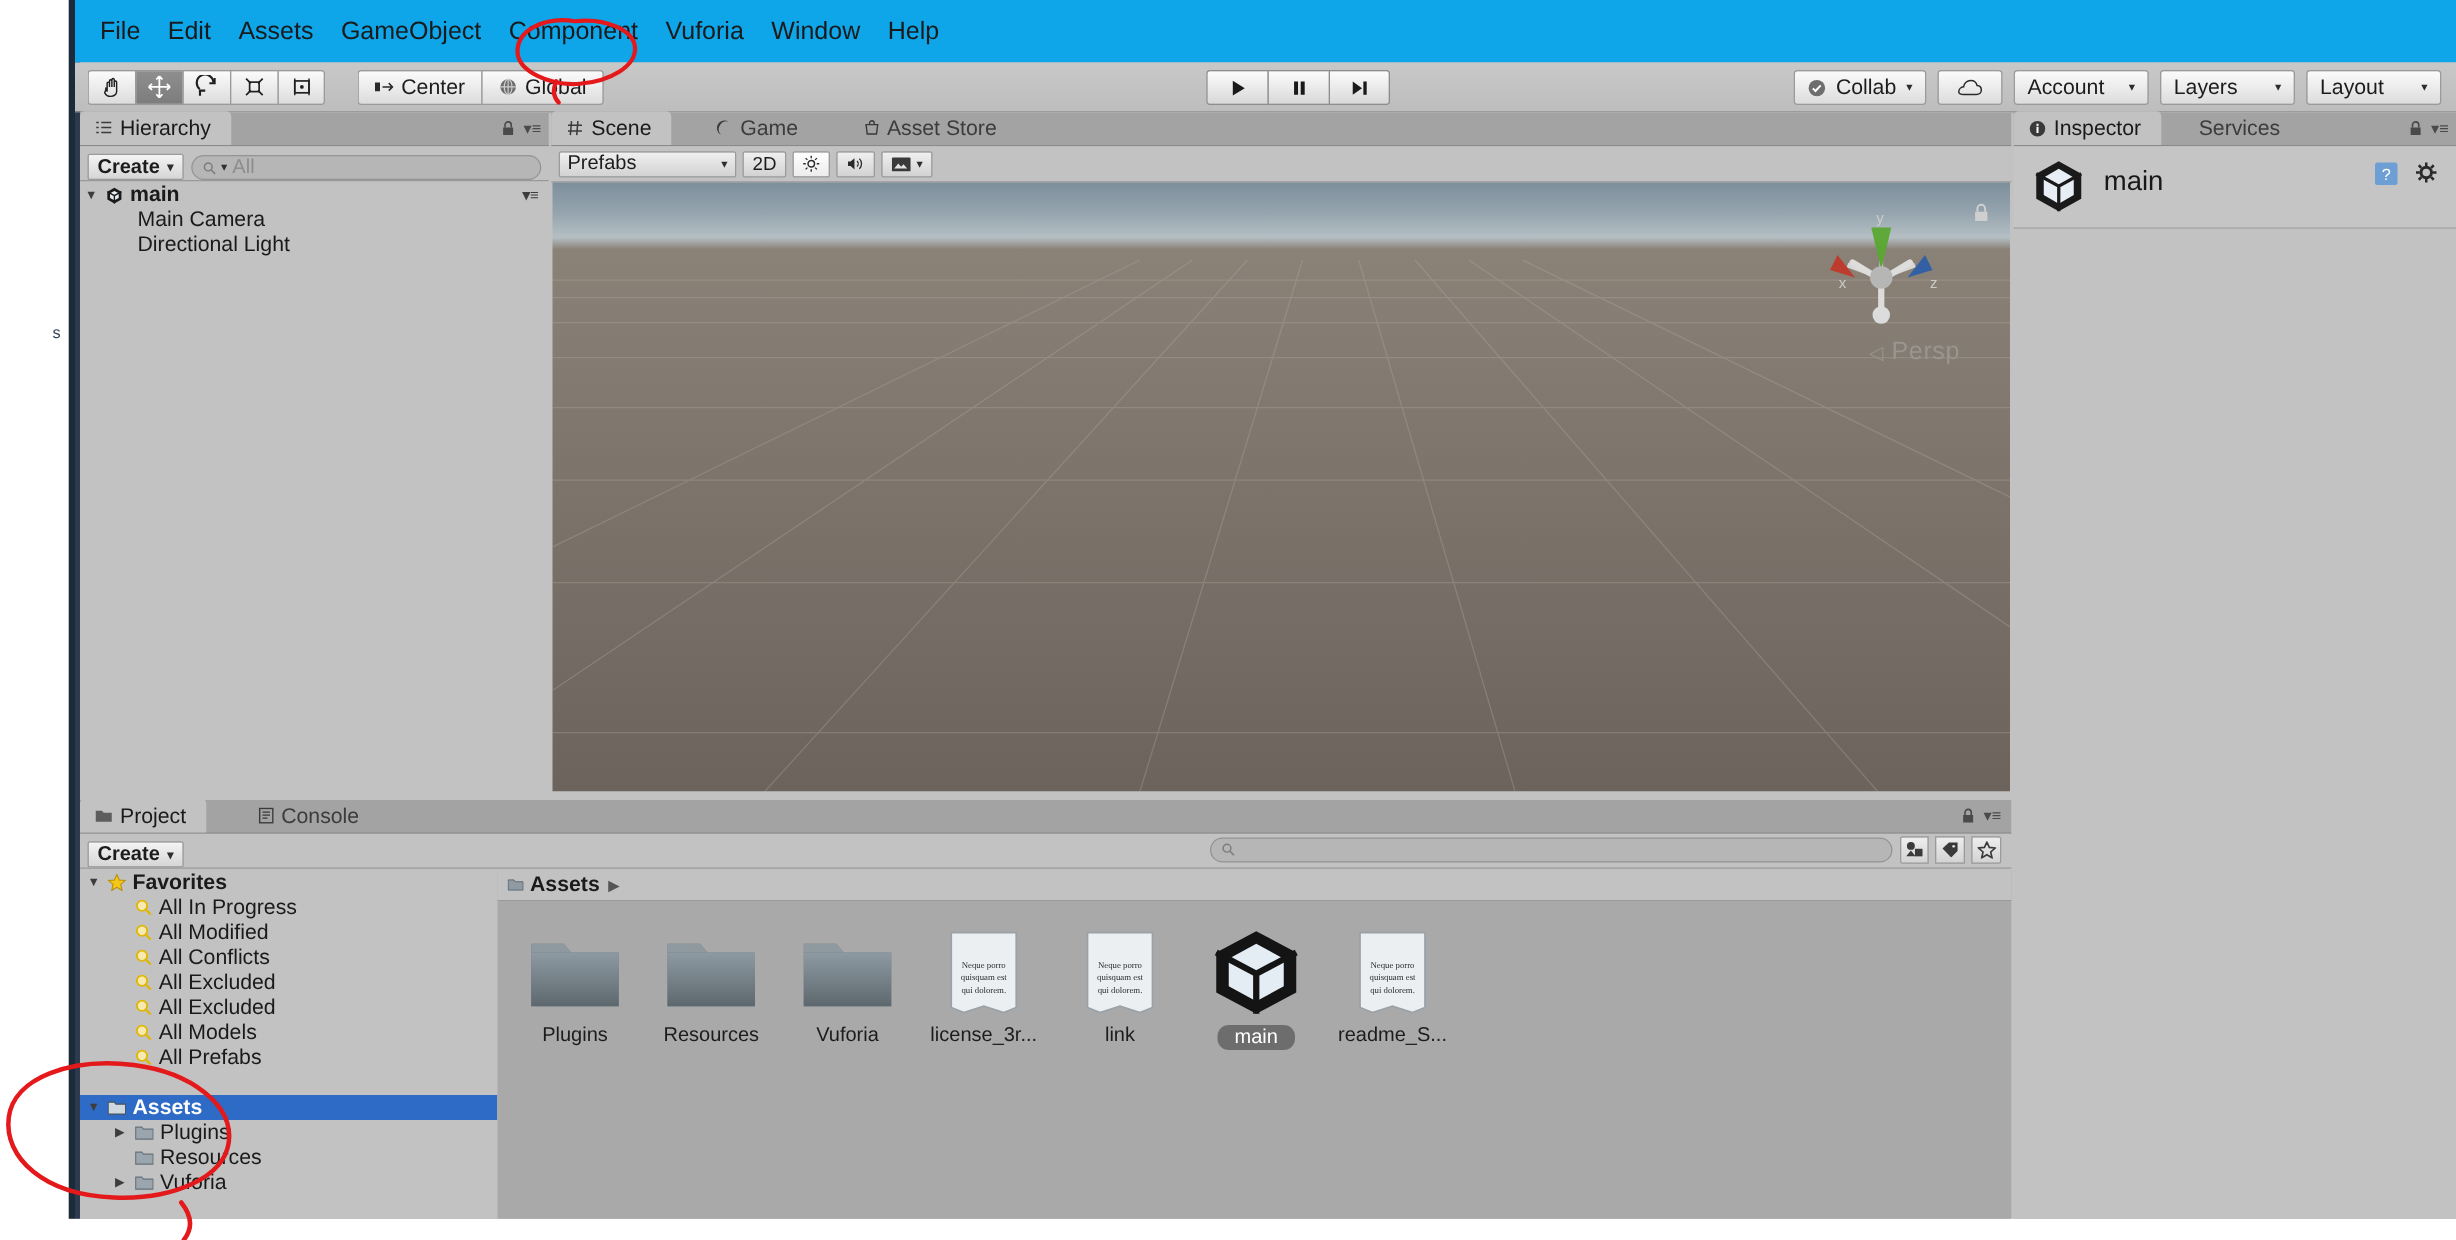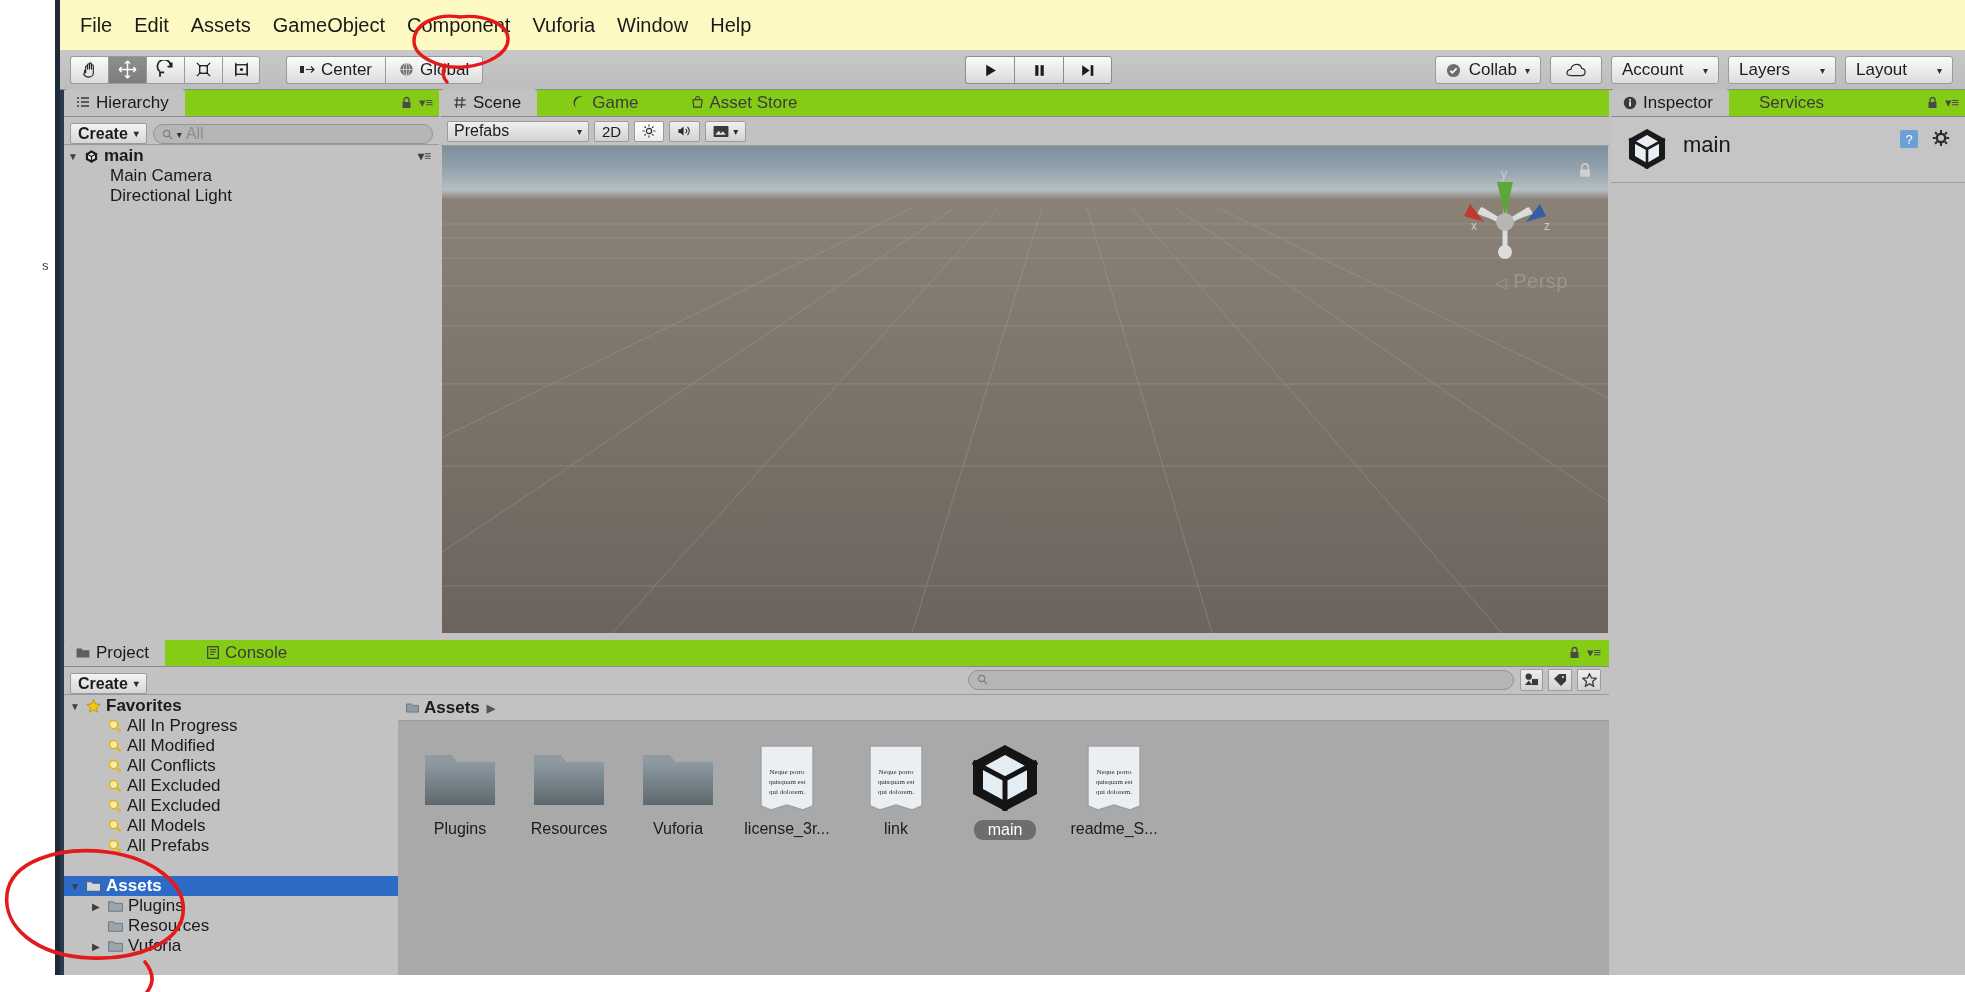--- a/index.html
+++ b/index.html
@@ -21,21 +21,21 @@
     background:#1c2b3a;
   }
   .leftstripe2{
     position:absolute; left:60px; top:0; width:4px; height:975px;
     background:#2b3b4d;
   }
 
   
   .menubar{
     position:absolute; left:60px; top:0; width:1905px; height:50px;
-    background:#fef9c3; display:flex; align-items:center; padding-left:9px;
+    background:#0ea5e9; display:flex; align-items:center; padding-left:9px;
   }
   .menuitem{
     font-size:20px; color:#1a1a1a; padding:4px 11px; white-space:nowrap;
     cursor:default; line-height:1;
   }
 
   
   .toolbar{
     position:absolute; left:60px; top:50px; width:1905px; height:40px;
     background:linear-gradient(#c8c8c8,#bdbdbd);
@@ -84,21 +84,21 @@
     display:flex; align-items:center; gap:8px;
     font-size:17px; color:#1c1c1c; cursor:pointer; white-space:nowrap;
   }
   .rbtn.wide{ width:108px; justify-content:space-between; }
   .caret{ font-size:10px; color:#2d2d2d; }
 
   
   .panel{ position:absolute; background:#c2c2c2; }
   .tabrow{
     position:absolute; left:0; top:0; height:27px; width:100%;
-    background:#84cc16; border-bottom:1px solid #8a8a8a;
+    background:#a3a3a3; border-bottom:1px solid #8a8a8a;
     display:flex; align-items:flex-end;
   }
   .tab{
     height:27px; padding:0 16px 0 12px; display:flex; align-items:center; gap:6px;
     font-size:17px; color:#3c3c3c; cursor:pointer; white-space:nowrap;
   }
   .tab.sel{ background:#c2c2c2; color:#1a1a1a; border-radius:4px 4px 0 0; }
 
   .subbar{
     position:absolute; left:0; height:28px; width:100%;

